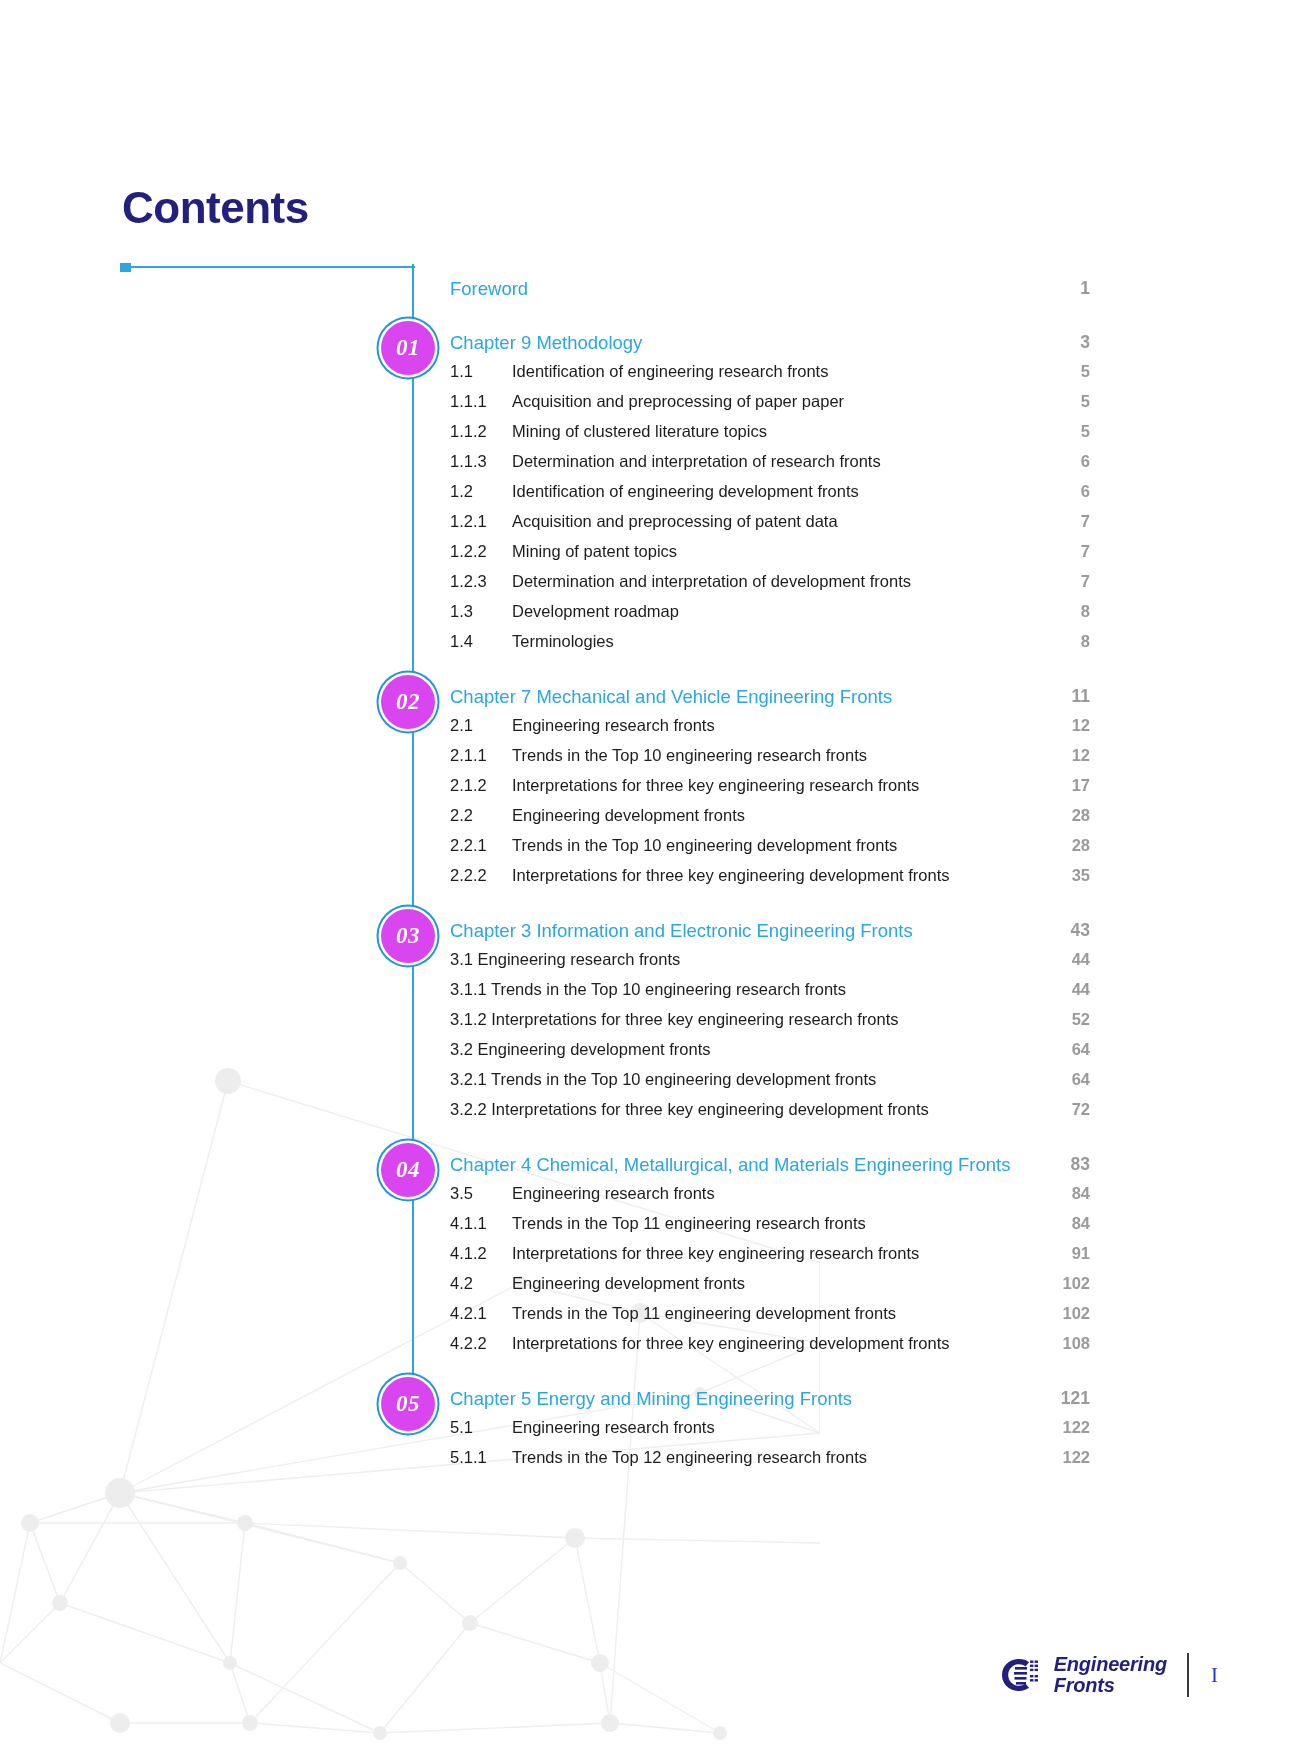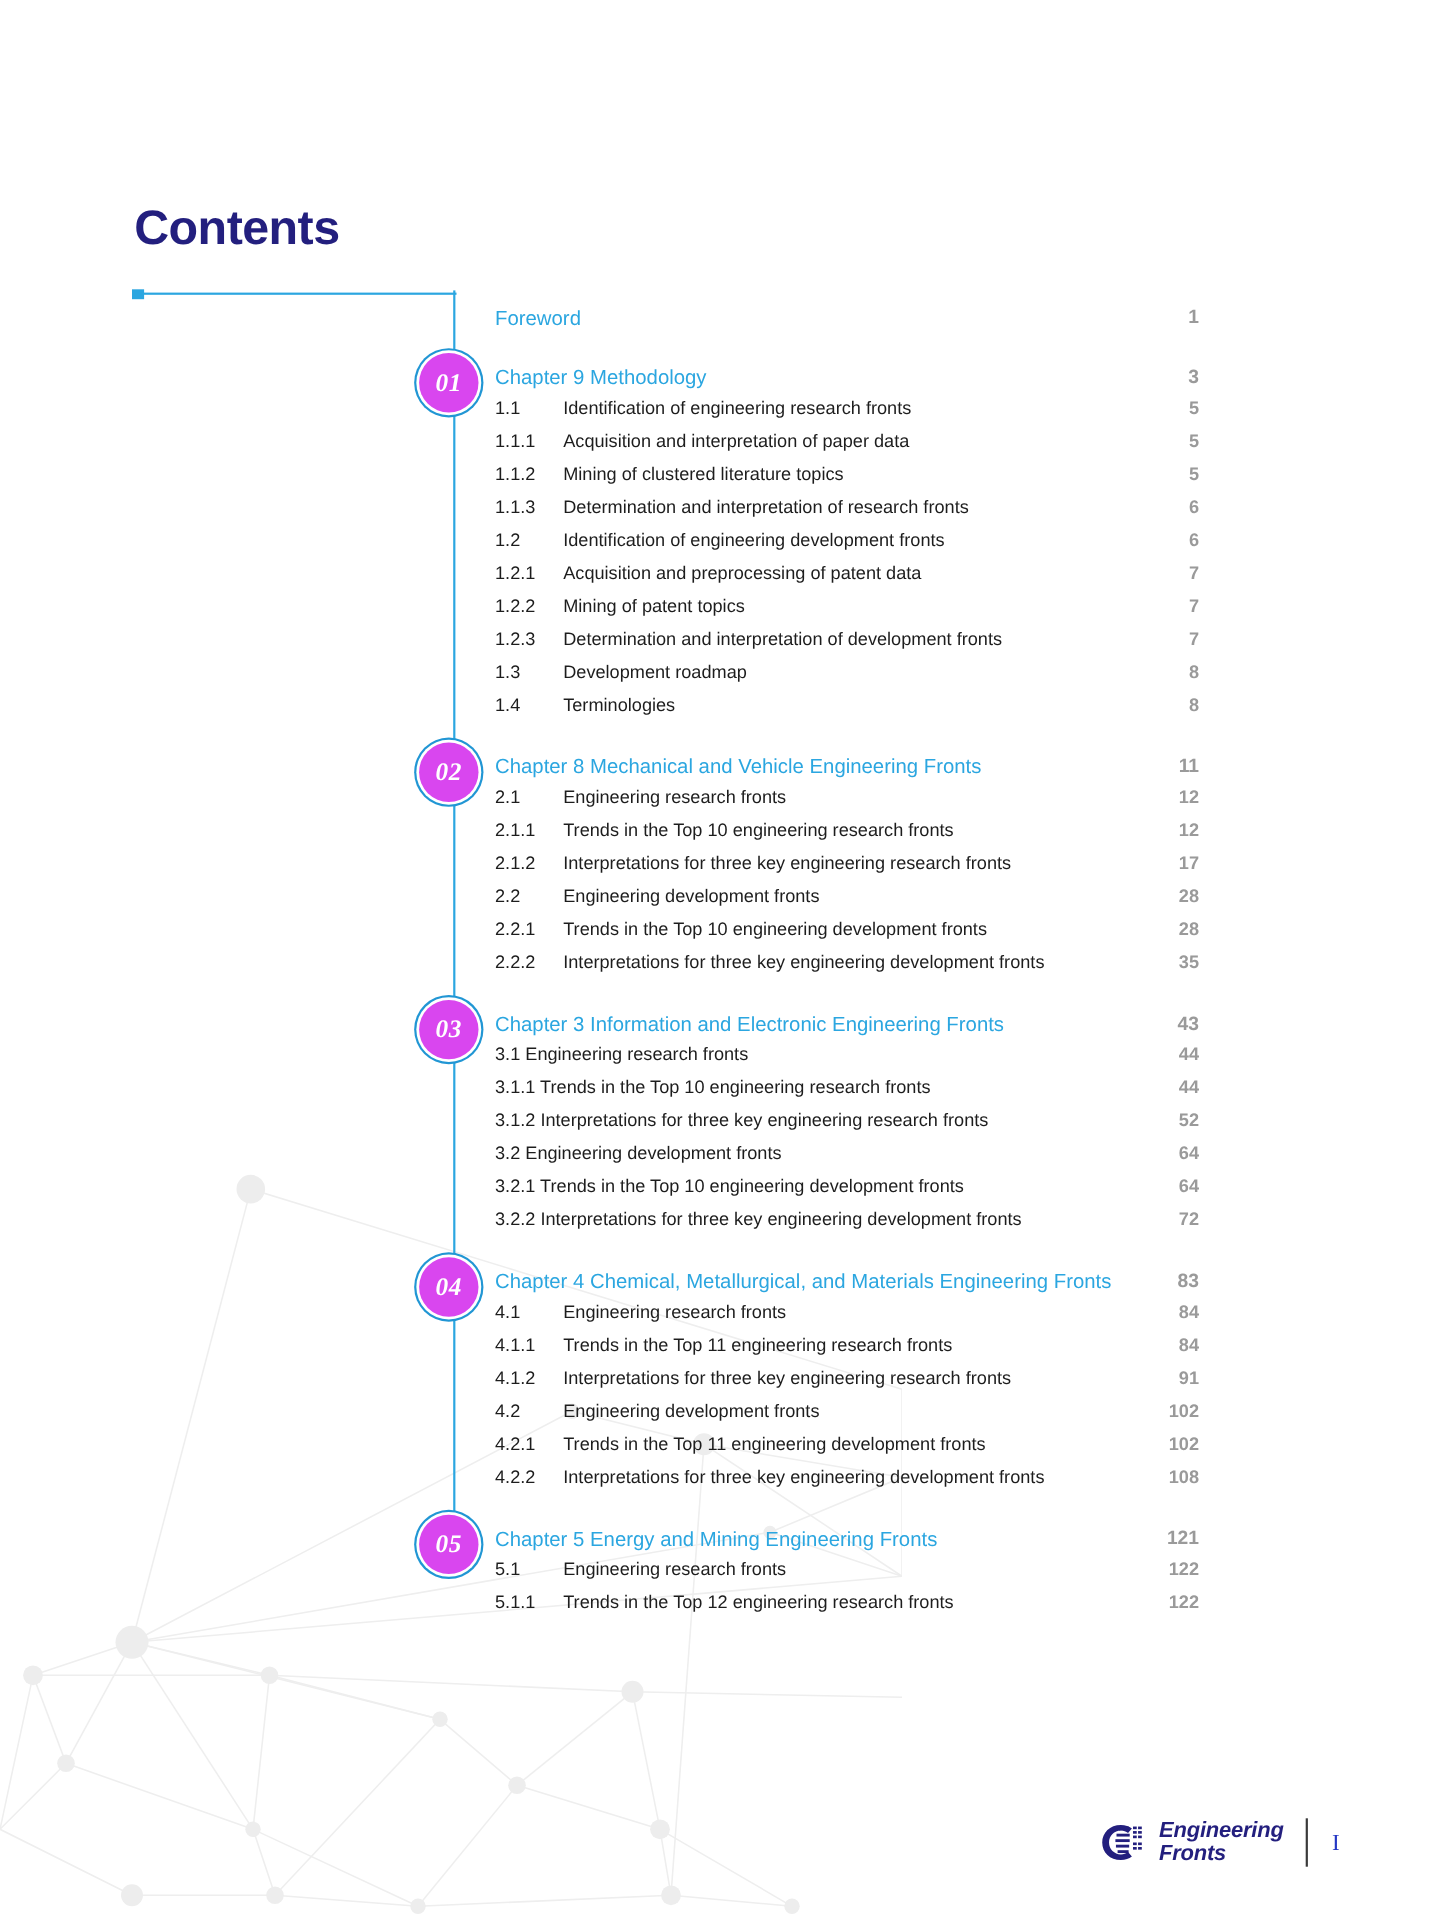--- a/index.html
+++ b/index.html
@@ -302,21 +302,21 @@
       <div class="toc-row sub gap-small">
         <div class="row-inner">
           <span class="num-col">1.1</span>
           <span class="label">Identification of engineering research fronts</span>
         </div>
         <div class="page-no">5</div>
       </div>
       <div class="toc-row sub gap-small">
         <div class="row-inner">
           <span class="num-col">1.1.1</span>
-          <span class="label">Acquisition and interpretation of paper data</span>
+          <span class="label">Acquisition and preprocessing of paper paper</span>
         </div>
         <div class="page-no">5</div>
       </div>
       <div class="toc-row sub gap-small">
         <div class="row-inner">
           <span class="num-col">1.1.2</span>
           <span class="label">Mining of clustered literature topics</span>
         </div>
         <div class="page-no">5</div>
       </div>
@@ -365,21 +365,21 @@
       <div class="toc-row sub gap-small">
         <div class="row-inner">
           <span class="num-col">1.4</span>
           <span class="label">Terminologies</span>
         </div>
         <div class="page-no">8</div>
       </div>
       <div class="toc-row chapter gap-before">
         <div class="badge">02</div>
         <div class="row-inner">
-          <span class="label">Chapter 8  Mechanical and Vehicle Engineering Fronts</span>
+          <span class="label">Chapter 7  Mechanical and Vehicle Engineering Fronts</span>
         </div>
         <div class="page-no">11</div>
       </div>
       <div class="toc-row sub gap-small">
         <div class="row-inner">
           <span class="num-col">2.1</span>
           <span class="label">Engineering research fronts</span>
         </div>
         <div class="page-no">12</div>
       </div>
@@ -463,21 +463,21 @@
       </div>
       <div class="toc-row chapter gap-before">
         <div class="badge">04</div>
         <div class="row-inner">
           <span class="label">Chapter 4  Chemical, Metallurgical, and Materials Engineering Fronts</span>
         </div>
         <div class="page-no">83</div>
       </div>
       <div class="toc-row sub gap-small">
         <div class="row-inner">
-          <span class="num-col">4.1</span>
+          <span class="num-col">3.5</span>
           <span class="label">Engineering research fronts</span>
         </div>
         <div class="page-no">84</div>
       </div>
       <div class="toc-row sub gap-small">
         <div class="row-inner">
           <span class="num-col">4.1.1</span>
           <span class="label">Trends in the Top 11 engineering research fronts</span>
         </div>
         <div class="page-no">84</div>

